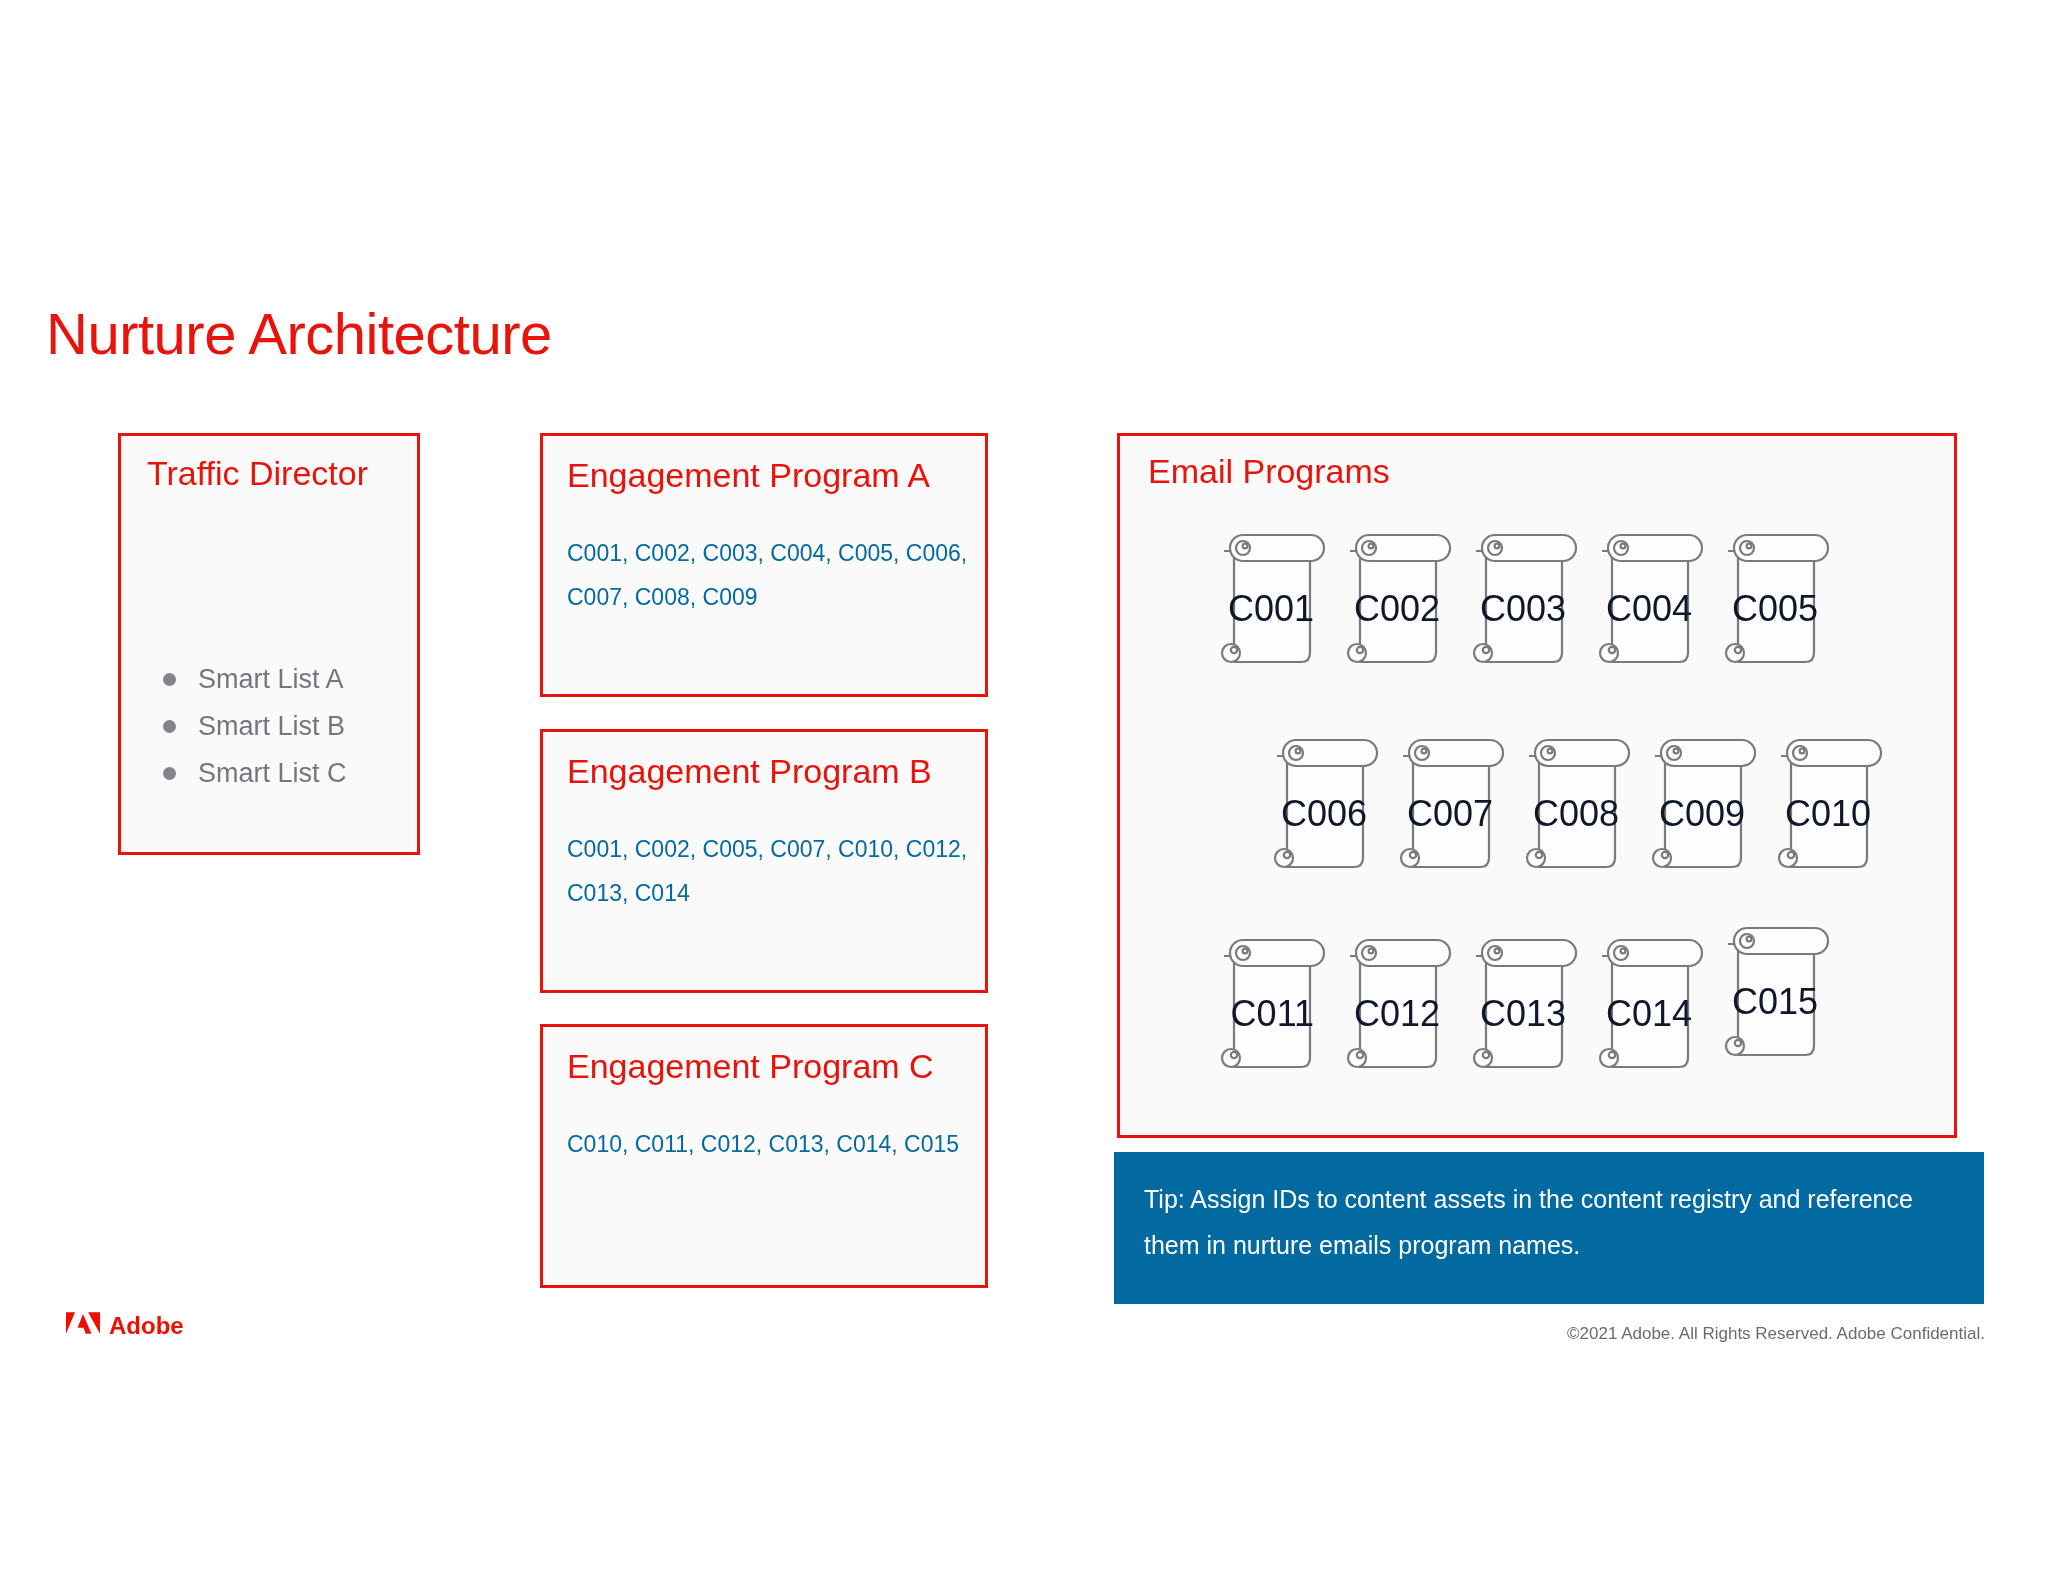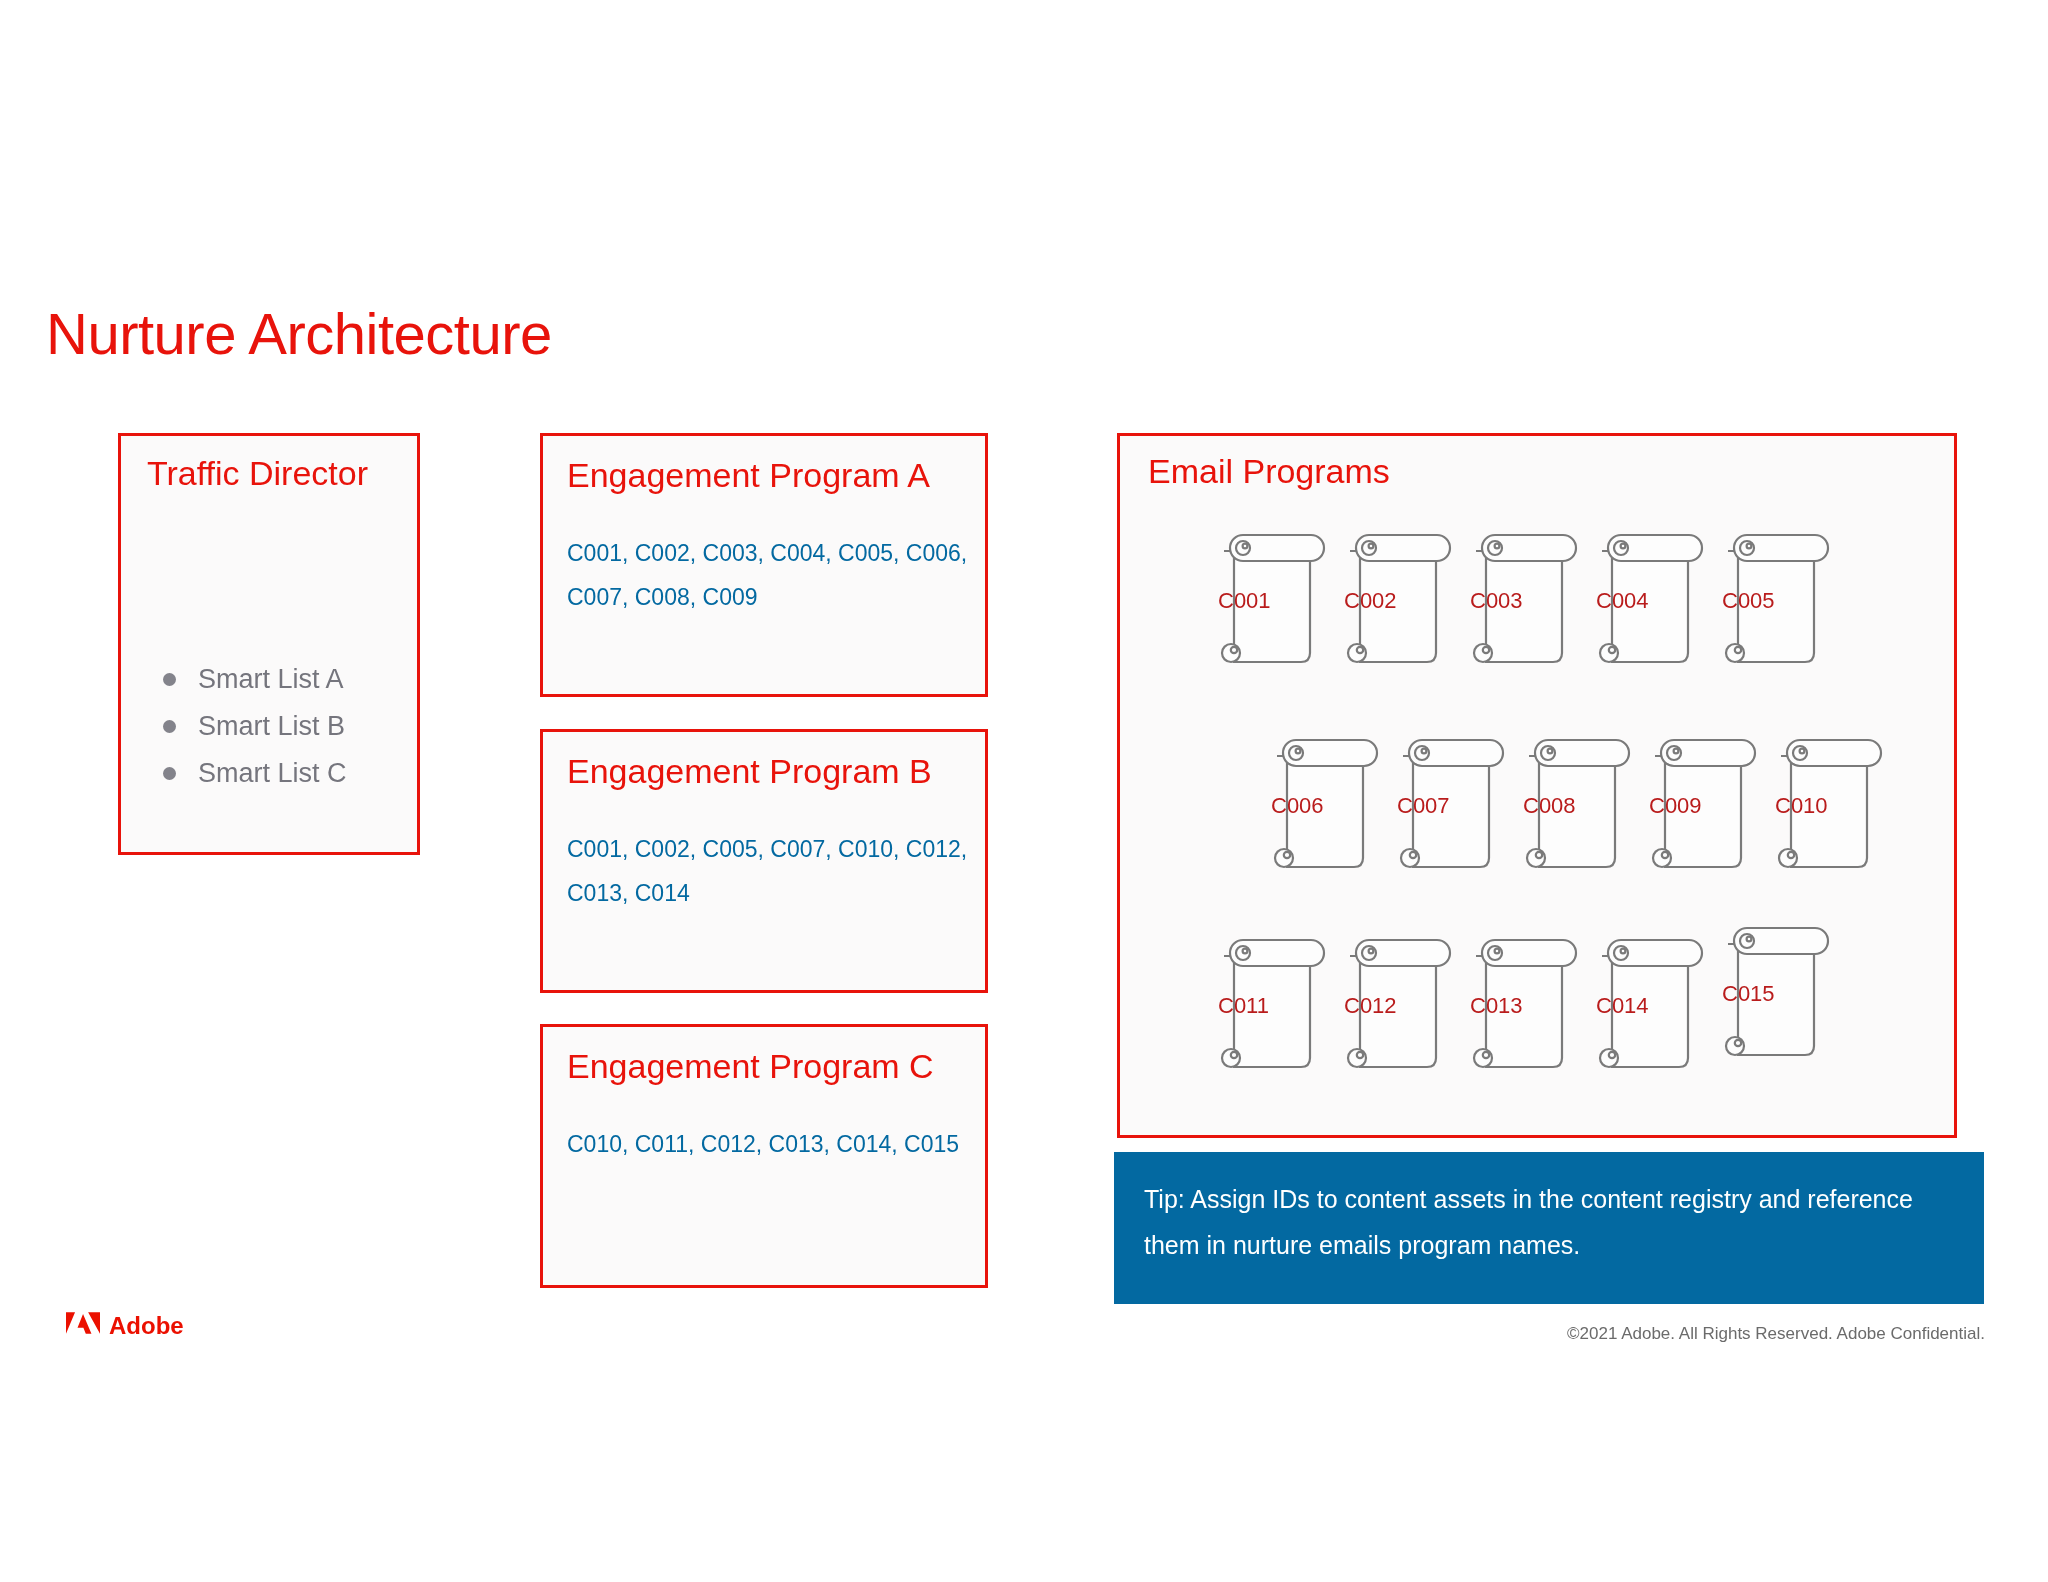--- a/index.html
+++ b/index.html
@@ -40,22 +40,22 @@
   .codes{
     position:absolute;left:24px;top:95px;width:418px;
     font-size:23px;color:#0369a1;line-height:44px;
   }
   
   #email-box{left:1117px;top:433px;width:840px;height:705px;}
   #email-box .box-title{left:28px;top:16px;}
   .scroll{position:absolute;width:110px;height:136px;}
   .scroll svg{position:absolute;left:0;top:0;}
   .scroll-label{
-    position:absolute;left:0;top:57px;width:96px;text-align:left;
-    font-size:22px;color:#b91c1c;
+    position:absolute;left:0;top:57px;width:96px;text-align:right;
+    font-size:36px;color:#0f172a;
   }
   
   #tip-banner{
     position:absolute;left:1114px;top:1152px;width:870px;height:152px;
     background:#0369a1;box-sizing:border-box;padding:24px 30px 0 30px;
   }
   #tip-banner .tip-text{
     color:#ffffff;font-size:25px;line-height:1.85;
   }
   

